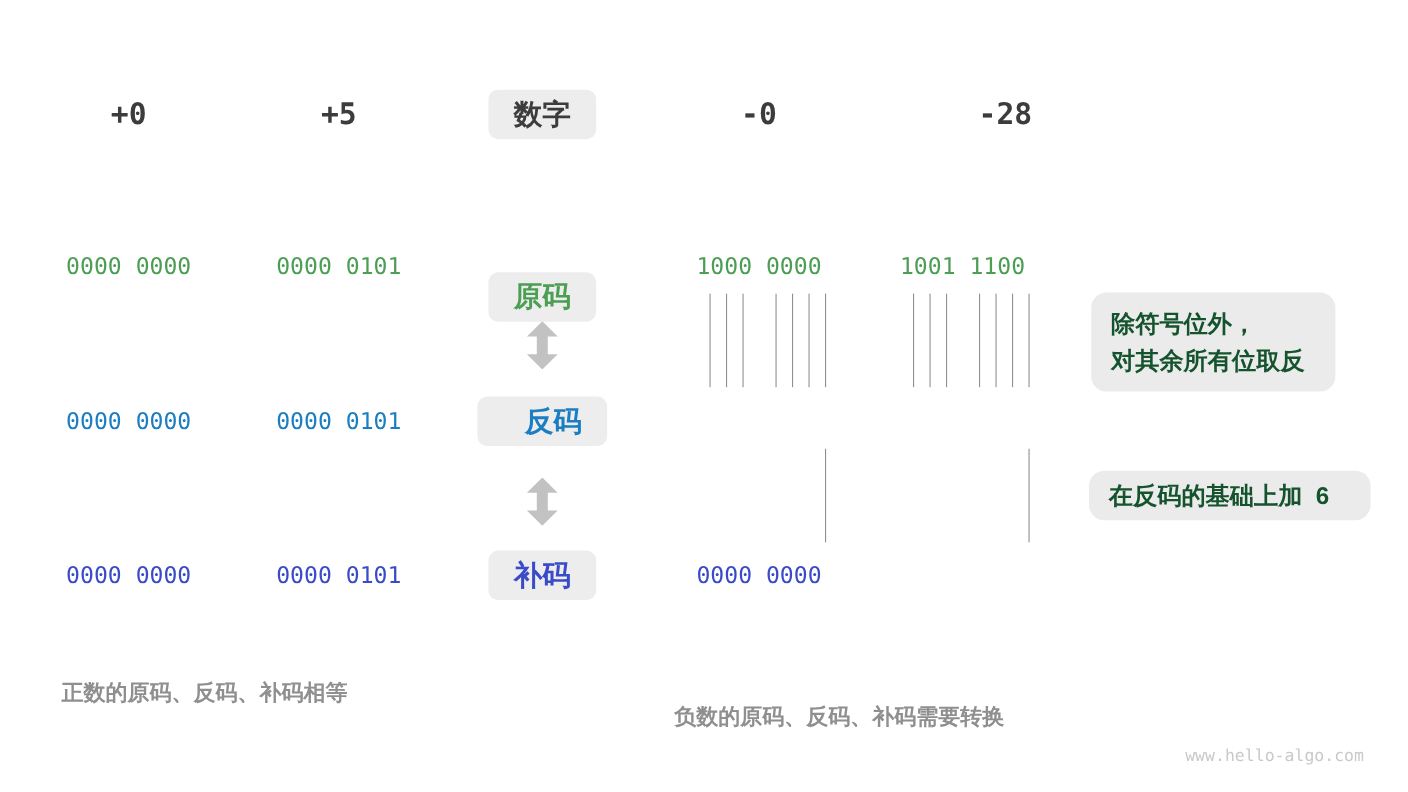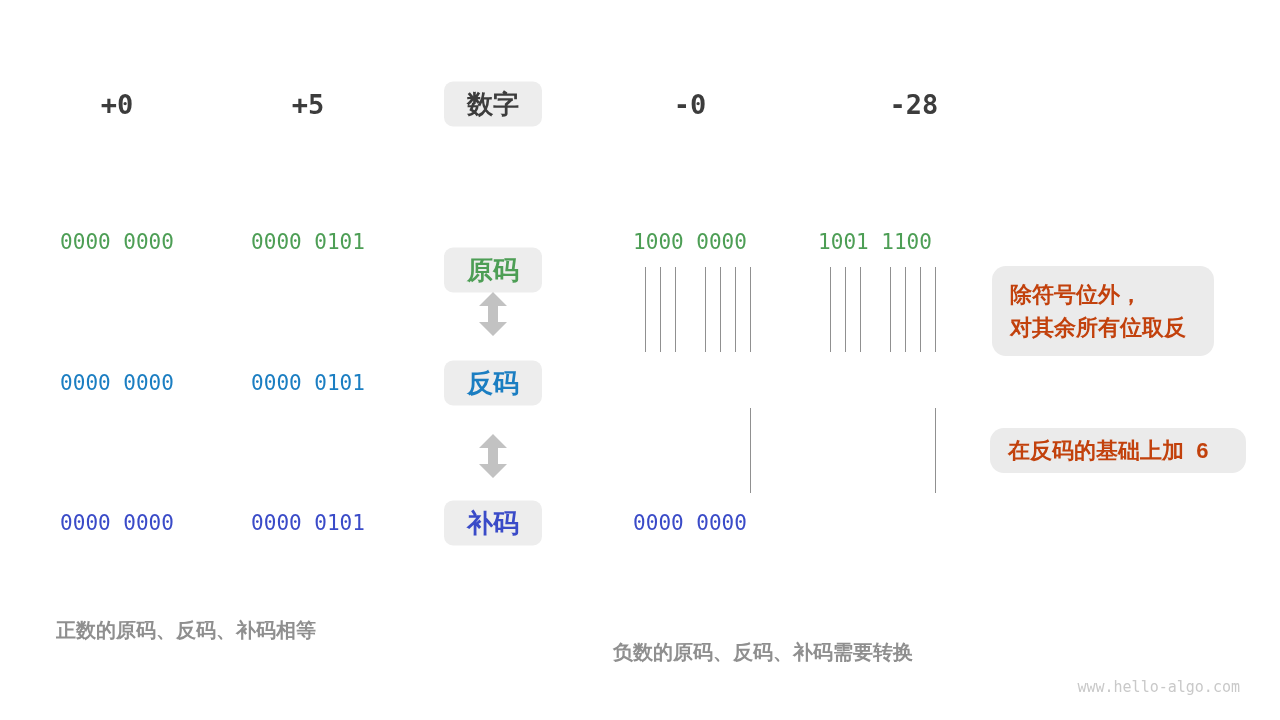--- a/index.html
+++ b/index.html
@@ -28,21 +28,21 @@
   }
   .label-box.dark { color:#3C3C3C; }
   .tick {
     position:absolute; width:1px; height:85px; background:#909090;
   }
   .tick.short-top { top:267px; }
   .tick.short-bot { top:408px; }
   .arrow-icon { position:absolute; left:477px; width:32px; height:44px; }
   .note-box {
     position:absolute; background:#EBEBEB; border-radius:14px;
-    color:#c2410c; font-weight:bold; font-size:22px;
+    color:#14532d; font-weight:bold; font-size:22px;
     display:flex; flex-direction:column; justify-content:center;
     padding-left:18px; box-sizing:border-box; line-height:33px;
     white-space:pre;
   }
   .caption {
     position:absolute; transform:translateY(-50%);
     font-weight:bold; font-size:20px; color:#8F8F8F; white-space:nowrap;
   }
   .watermark {
     position:absolute; right:40px; top:687px; transform:translateY(-50%);
@@ -80,21 +80,21 @@
   <div class="tick short-top" style="left:905px;"></div>
   <div class="tick short-top" style="left:920px;"></div>
   <div class="tick short-top" style="left:935px;"></div>
 
   <svg class="arrow-icon" style="top:292px;" viewBox="0 0 32 44">
     <path d="M16 0 L30 14 H21 V30 H30 L16 44 L2 30 H11 V14 H2 Z" fill="#C2C2C2"></path>
   </svg>
 
   <div class="binary blue" style="left:117px; top:383px;">0000 0000</div>
   <div class="binary blue" style="left:308px; top:383px;">0000 0101</div>
-  <div class="label-box blue" style="left:493px; top:383px;">反码</div>
+  <div class="label-box blue" style="left:493px; top:383px;padding-left:20px;">反码</div>
 
   <div class="tick short-bot" style="left:750px;"></div>
   <div class="tick short-bot" style="left:935px;"></div>
 
   <svg class="arrow-icon" style="top:434px;" viewBox="0 0 32 44">
     <path d="M16 0 L30 14 H21 V30 H30 L16 44 L2 30 H11 V14 H2 Z" fill="#C2C2C2"></path>
   </svg>
 
   <div class="binary indigo" style="left:117px; top:523px;">0000 0000</div>
   <div class="binary indigo" style="left:308px; top:523px;">0000 0101</div>

